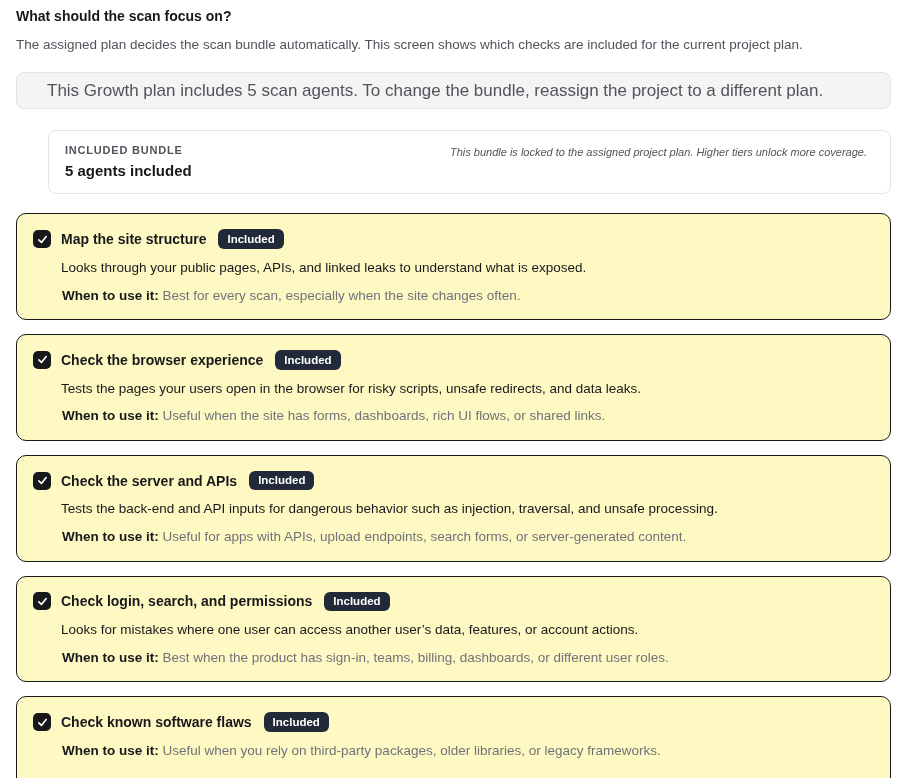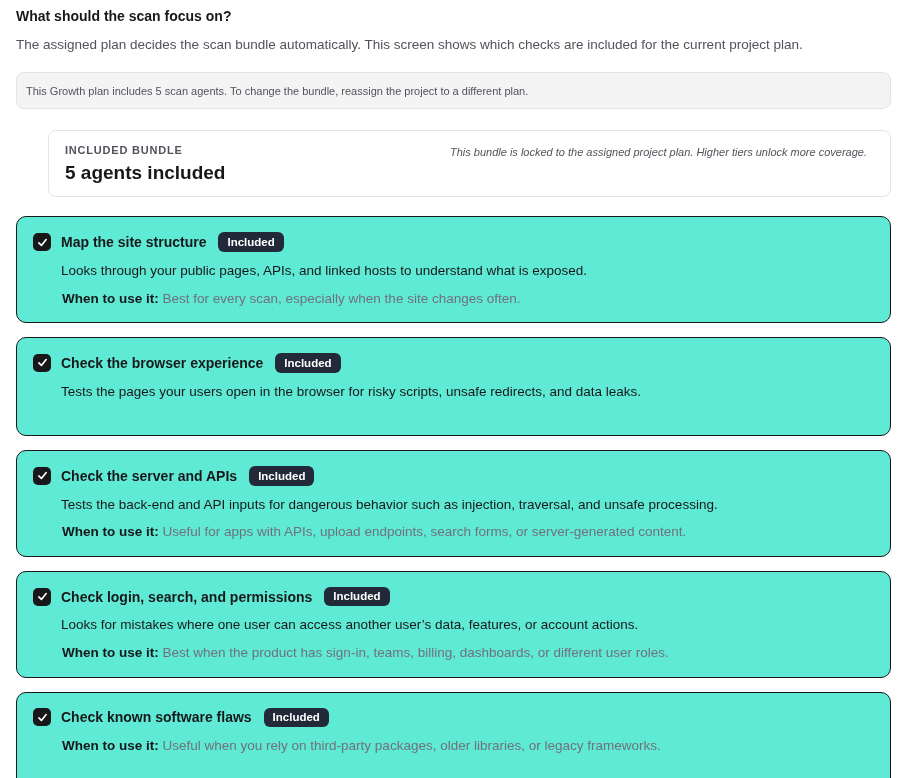--- a/index.html
+++ b/index.html
@@ -26,22 +26,22 @@
   }
 
   .banner {
     margin-top: 19px;
     height: 37px;
     background: #f4f4f5;
     border: 1px solid #e4e4e7;
     border-radius: 8px;
     display: flex;
     align-items: center;
-    padding: 0 9px;
-    font-size: 11px;
+    padding: 0 30px;
+    font-size: 17px;
     color: #52525b;
   }
 
   .bundle-card {
     margin-top: 21px;
     min-height: 64px;
     background: #ffffff;
     border: 1px solid #e4e4e7;
     border-radius: 8px;
     display: flex;
@@ -51,36 +51,36 @@
     margin-left: 32px;
   }
   .bundle-label {
     font-size: 11px;
     font-weight: bold;
     letter-spacing: 0.8px;
     color: #52525b;
   }
   .bundle-count {
     margin-top: 6px;
-    font-size: 19px;
+    font-size: 15px;
     font-weight: bold;
     color: #18181b;
   }
   .bundle-note {
     width: 424px;
     font-size: 11px;
     color: #52525b;
     line-height: 1.4;
     padding-top: 1px;
     font-style: italic;
   }
 
   .agents { margin-top: 19px; }
   .agent-card {
-    background: #5eead4;
+    background: #fef9c3;
     border: 1.5px solid #18181b;
     border-radius: 10px;
     padding: 15px 16px 15px 16px;
     margin-bottom: 14px;
     min-height: 99px;
   }
   .agent-head {
     display: flex;
     align-items: center;
     gap: 10px;
@@ -154,39 +154,44 @@
   <div class="agent-card">
     <div class="agent-head">
       <span class="agent-checkbox" role="checkbox" aria-checked="true">
         <svg width="11" height="11" viewBox="0 0 12 12" aria-hidden="true">
           <polyline points="2,6.5 4.8,9.2 10,2.8" fill="none" stroke="#ffffff" stroke-width="1.8" stroke-linecap="round" stroke-linejoin="round"></polyline>
         </svg>
       </span>
       <span class="agent-title">Map the site structure</span>
       <span class="agent-badge">Included</span>
     </div>
-    <div class="agent-desc">Looks through your public pages, APIs, and linked hosts to understand what is exposed.</div>
+    <div class="agent-desc">Looks through your public pages, APIs, and linked leaks to understand what is exposed.</div>
     <div class="agent-when">
       <span class="when-label">When to use it:</span>
       <span> </span>
       <span>Best for every scan, especially when the site changes often.</span>
     </div>
   </div>
 
   <div class="agent-card">
     <div class="agent-head">
       <span class="agent-checkbox" role="checkbox" aria-checked="true">
         <svg width="11" height="11" viewBox="0 0 12 12" aria-hidden="true">
           <polyline points="2,6.5 4.8,9.2 10,2.8" fill="none" stroke="#ffffff" stroke-width="1.8" stroke-linecap="round" stroke-linejoin="round"></polyline>
         </svg>
       </span>
       <span class="agent-title">Check the browser experience</span>
       <span class="agent-badge">Included</span>
     </div>
     <div class="agent-desc">Tests the pages your users open in the browser for risky scripts, unsafe redirects, and data leaks.</div>
+    <div class="agent-when">
+      <span class="when-label">When to use it:</span>
+      <span> </span>
+      <span>Useful when the site has forms, dashboards, rich UI flows, or shared links.</span>
+    </div>
   </div>
 
   <div class="agent-card">
     <div class="agent-head">
       <span class="agent-checkbox" role="checkbox" aria-checked="true">
         <svg width="11" height="11" viewBox="0 0 12 12" aria-hidden="true">
           <polyline points="2,6.5 4.8,9.2 10,2.8" fill="none" stroke="#ffffff" stroke-width="1.8" stroke-linecap="round" stroke-linejoin="round"></polyline>
         </svg>
       </span>
       <span class="agent-title">Check the server and APIs</span>

